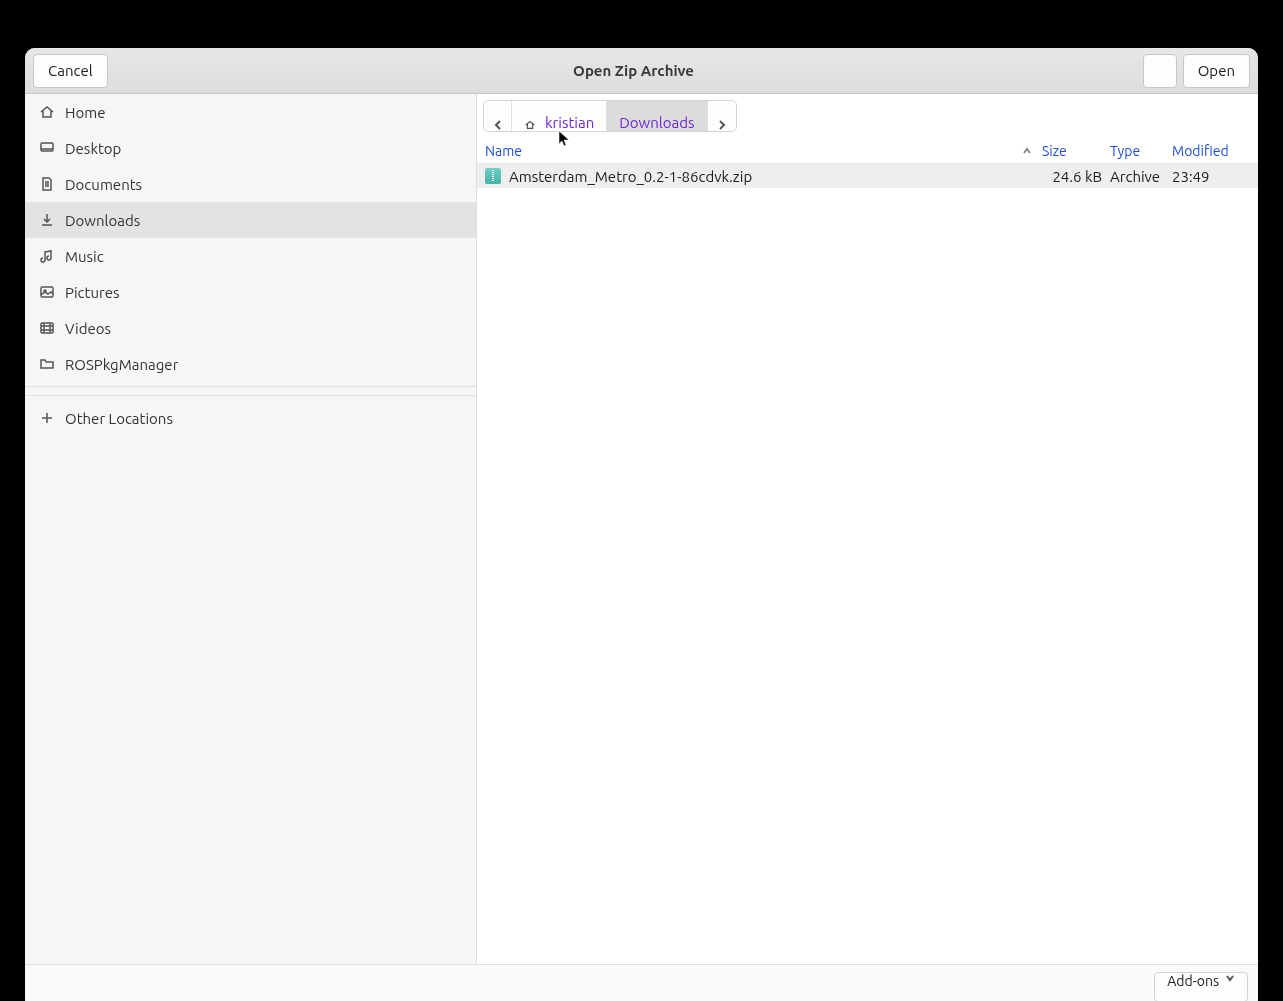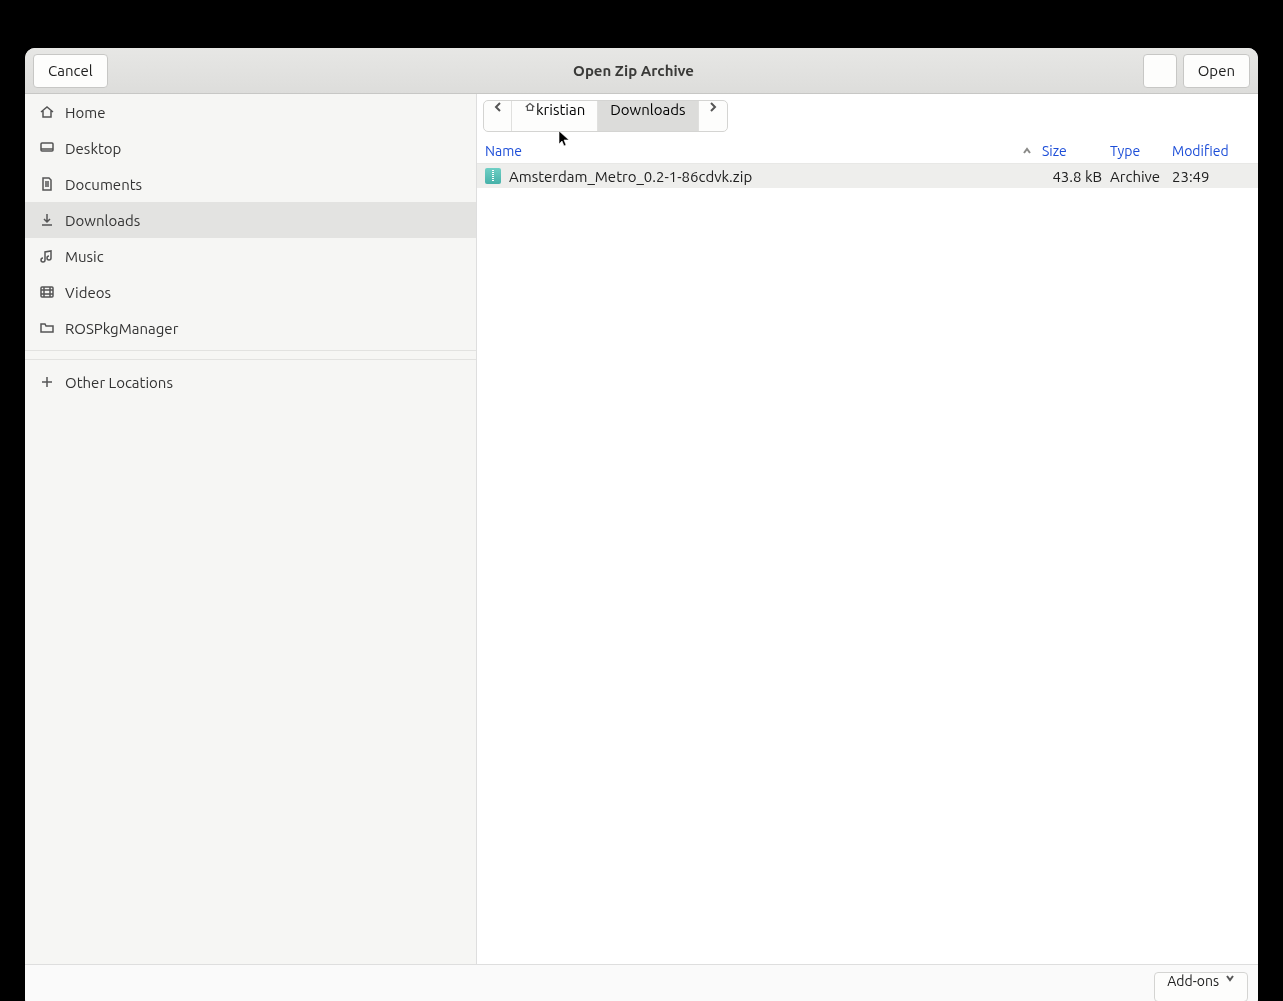--- a/index.html
+++ b/index.html
@@ -97,26 +97,26 @@
   .pathbtns {
     display: inline-flex;
     border: 1px solid #d4d4d2;
     border-radius: 5px;
     overflow: hidden;
     height: 32px;
     background: #fdfdfc;
   }
   .pathbtns .seg {
     display: inline-flex;
-    align-items: flex-start;
+    align-items: flex-end;
     padding: 0 12px;
-    gap: 0;
+    gap: 9px;
     border-right: 1px solid #e0e0de;
     font-size: 15px;
-    color: #000000;
+    color: #6d28d9;
     cursor: pointer;
   }
   .pathbtns .seg:last-child { border-right: none; }
   .pathbtns .seg.nav { width: 28px; padding: 0; justify-content: center; }
   .pathbtns .seg.active { background: #dcdcda; }
   .pathbtns .seg svg { width:12px; height:12px; stroke:#555; fill:none; stroke-width:2; }
 
   .columns {
     height: 26px;
     display: flex;
@@ -247,20 +247,30 @@
           </span>
         <span>Downloads</span>
       </div>
       <div class="item">
         <span class="ico">
             <svg viewBox="0 0 16 16">
               <path d="M6 12a2 2 0 1 1-2-2M12 10a2 2 0 1 1-2-2M6 12V4l6-1v7"></path>
             </svg>
           </span>
         <span>Music</span>
+      </div>
+      <div class="item">
+        <span class="ico">
+            <svg viewBox="0 0 16 16">
+              <rect x="2" y="3" width="12" height="10" rx="1"></rect>
+              <circle cx="6" cy="7" r="1"></circle>
+              <path d="M2 11l4-3 3 2 3-2 2 2"></path>
+            </svg>
+          </span>
+        <span>Pictures</span>
       </div>
       <div class="item">
         <span class="ico">
             <svg viewBox="0 0 16 16">
               <rect x="2" y="3" width="12" height="10" rx="1"></rect>
               <path d="M2 6h12M2 10h12M5 3v10M11 3v10"></path>
             </svg>
           </span>
         <span>Videos</span>
       </div>
@@ -328,21 +338,21 @@
         <div class="col type">Type</div>
         <div class="col modified">Modified</div>
       </div>
 
       <div class="filelist">
         <div class="row selected">
           <div class="cell name">
             <span class="zip-ico"></span>
             <span>Amsterdam_Metro_0.2-1-86cdvk.zip</span>
           </div>
-          <div class="cell size">43.8 kB</div>
+          <div class="cell size">24.6 kB</div>
           <div class="cell type">Archive</div>
           <div class="cell modified">23:49</div>
         </div>
       </div>
     </div>
   </div>
 
   <div class="footer">
     <div class="addons">
       <span>Add-ons</span>

